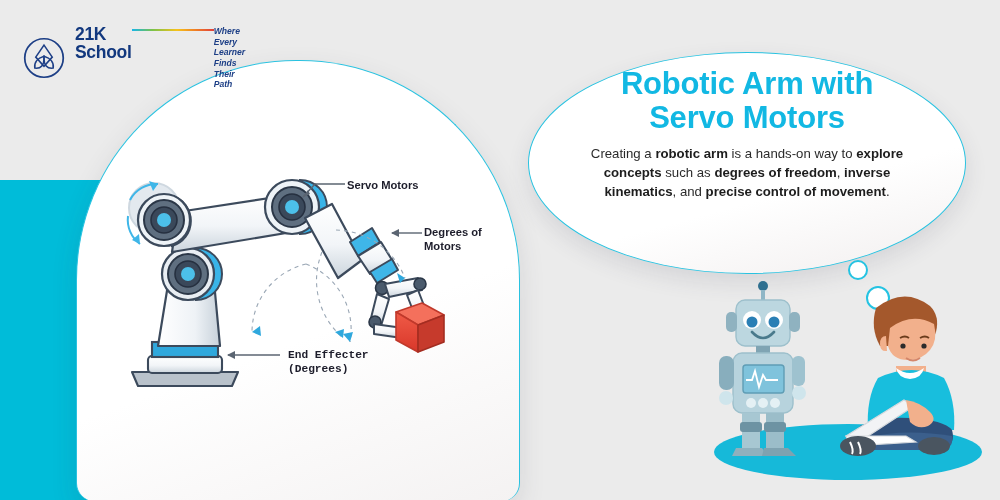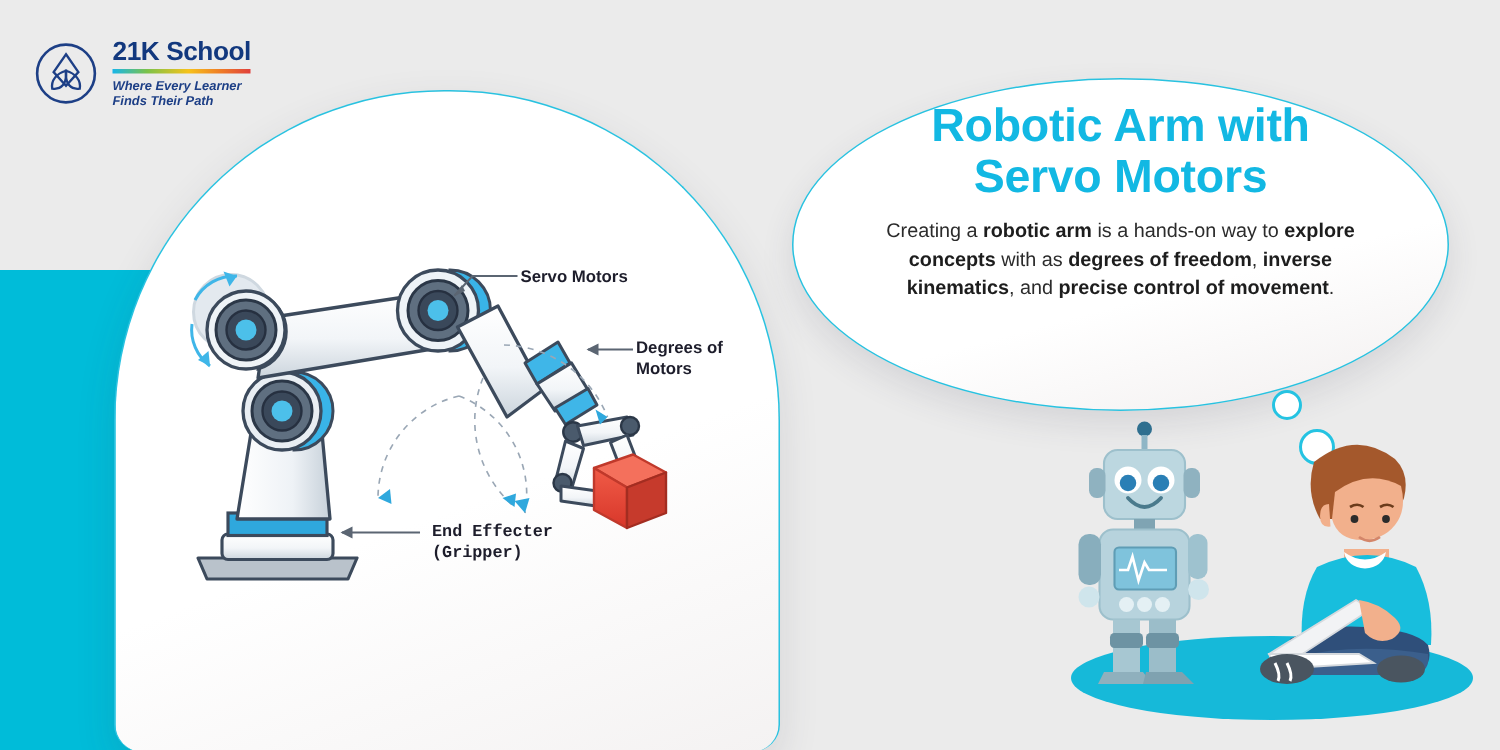--- a/index.html
+++ b/index.html
@@ -38,21 +38,21 @@
     font-weight:bold;text-align:center;letter-spacing:-.2px;
   }
   .oval p{
     margin:0;color:#2b2b2b;font-size:13.2px;line-height:1.42;text-align:center;
   }
   .oval p b{font-weight:bold;color:#1d1d1d;}
 
   
   .logo{position:absolute;left:22px;top:26px;display:flex;align-items:center;gap:9px;}
   .logo-mark{width:44px;height:44px;flex:0 0 44px;}
-  .logo-txt{display:flex;flex-direction:column;line-height:1;}
+  .logo-txt{display:flex;line-height:1;}
   .logo-name{font-size:17.5px;font-weight:bold;color:#12387e;letter-spacing:-.3px;}
   .logo-rule{height:2.6px;width:100%;margin:2.5px 0 3px 0;
     background:linear-gradient(90deg,#18b6e9 0%,#7bc24a 25%,#f6c21b 55%,#ef7d26 78%,#e0403c 100%);}
   .logo-tag{font-size:8.6px;font-weight:bold;color:#1d3f86;line-height:1.24;font-style:italic;}
 
   
   .anno{position:absolute;color:#1d1d2b;font-size:11.2px;font-weight:bold;line-height:1.25;}
   .anno-servo{left:347px;top:178px;}
   .anno-dof{left:424px;top:225px;width:74px;}
   .anno-eff{left:288px;top:348px;width:96px;font-family:Liberation Mono, monospace;}
@@ -86,21 +86,21 @@
         <span>Finds Their Path</span>
       </span>
     </span>
   </div>
 
   <div class="oval">
     <h1>
       <span>Robotic Arm with</span><br>
       <span>Servo Motors</span>
     </h1>
-    <p><span>Creating a </span><b>robotic arm</b><span> is a hands-on way to </span><b>explore concepts</b><span> with as </span><b>degrees of freedom</b><span>, </span><b>inverse kinematics</b><span>, and </span><b>precise control of movement</b><span>.</span></p>
+    <p><span>Creating a </span><b>robotic arm</b><span> is a hands-on way to </span><b>explore concepts</b><span> such as </span><b>degrees of freedom</b><span>, </span><b>inverse kinematics</b><span>, and </span><b>precise control of movement</b><span>.</span></p>
   </div>
 
   <svg style="position:absolute;left:100px;top:160px;" width="360" height="250" viewBox="0 0 360 250">
     <defs>
       <linearGradient id="limb" x1="0" y1="0" x2="0" y2="1">
         <stop offset="0%" stop-color="#ffffff"></stop>
           <stop offset="55%" stop-color="#f2f5f8"></stop>
         <stop offset="100%" stop-color="#ccd5dd"></stop>
       </linearGradient>
       <linearGradient id="limb2" x1="0" y1="0" x2="1" y2="0">
@@ -200,21 +200,21 @@
     <polygon points="-63,185 -55,181 -55,189" fill="#5b6572"></polygon>
   </svg>
 
   <div class="anno anno-servo">Servo Motors</div>
   <div class="anno anno-dof">
     <span>Degrees of</span><br>
     <span>Motors</span>
   </div>
   <div class="anno anno-eff">
     <span>End Effecter</span><br>
-    <span>(Gripper)</span>
+    <span>(Degrees)</span>
   </div>
 
   <svg style="position:absolute;left:700px;top:250px;" width="300" height="250" viewBox="0 0 300 250">
 
     <circle cx="158" cy="20" r="9" fill="#ffffff" stroke="#25c3e2" stroke-width="2"></circle>
     <circle cx="178" cy="48" r="11" fill="#ffffff" stroke="#25c3e2" stroke-width="2"></circle>
 
     <ellipse cx="148" cy="202" rx="134" ry="28" fill="#16b9d9"></ellipse>
 
     <g>

